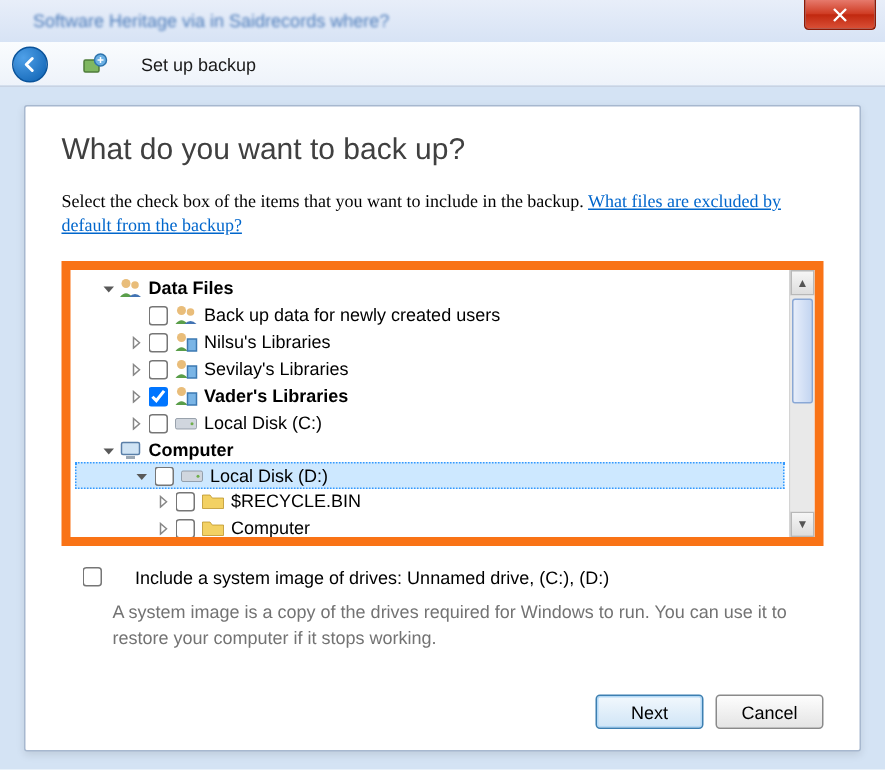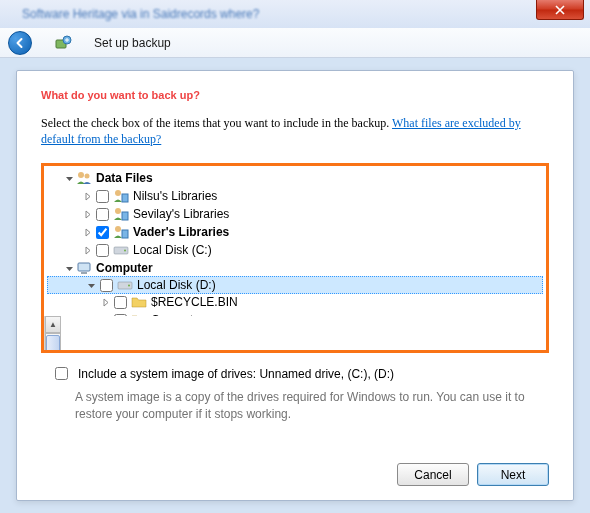--- a/index.html
+++ b/index.html
@@ -76,41 +76,40 @@
     left: 16px; right: 16px; top: 70px; bottom: 12px;
     background: #fff;
     border: 1px solid #a7b8cf;
     border-radius: 2px;
     box-shadow: 0 2px 6px rgba(0,0,0,.1);
     padding: 18px 24px 14px 24px;
     display: flex;
     flex-direction: column;
   }
   .main-heading {
-    color: #ef4444;
-    font-size: 11px;
-    font-weight: bold;
+    color: #404040;
+    font-size: 20px;
+    font-weight: normal;
     margin: 0 0 14px 0;
   }
   .instruction {
     font-size: 12px;
     color: #000;
     margin: 0 0 16px 0;
     line-height: 1.35;
     font-family: Liberation Serif, serif;
   }
   .instruction a { color: #0066cc; text-decoration: underline; }
   .tree-box {
-    border: 3px solid #f97316;
+    border: 6px solid #f97316;
     background: #fff;
     height: 190px;
     position: relative;
     overflow: hidden;
     display: flex;
-    flex-direction: column;
   }
   .tree-content {
     flex: 1;
     overflow: hidden;
     padding: 3px 0;
     font-size: 12px;
   }
   .scrollbar {
     width: 17px;
     background: #f0f0f0;
@@ -157,21 +156,21 @@
   .node-icon {
     width:16px; height:16px;
     display:inline-flex; align-items:center; justify-content:center;
     margin-right:4px;
   }
   .node-label { color:#000; }
   .node-label.bold { font-weight:bold; }
   .folder-svg { fill:#f3d163; stroke:#b89024; stroke-width:.5;}
   .drive-svg { fill:#d0d6de; stroke:#7f8a96; stroke-width:.5;}
   .below-tree { margin-top: 14px; }
-  .sys-row { display:flex; align-items:flex-start; gap:6px; }
+  .sys-row { display:flex; align-items:flex-start; gap:18px; }
   .sys-desc {
     margin: 8px 0 0 34px;
     color:#737373;
     line-height:1.35;
   }
   .btn-row {
     margin-top:auto;
     display:flex;
     justify-content:flex-end;
     gap:8px;
@@ -242,20 +241,35 @@
             <svg viewBox="0 0 16 16">
               <circle cx="5" cy="5" r="3" fill="#e9bd7a"></circle>
               <path d="M1 14 Q5 9 9 14" fill="#5a9e4a"></path>
               <circle cx="11" cy="6" r="2.5" fill="#e9bd7a"></circle>
               <path d="M7 14 Q11 10 15 14" fill="#4173b3"></path>
             </svg>
           </span>
         <span class="node-label bold">Data Files</span>
       </div>
 
+      <div class="tree-row">
+        <span class="indent"></span>
+          <span class="indent"></span>
+        <span class="spacer14"></span>
+        <input type="checkbox" class="cb" style="">
+        <span class="node-icon">
+            <svg viewBox="0 0 16 16">
+              <circle cx="5" cy="5" r="3" fill="#e9bd7a"></circle>
+              <path d="M1 14 Q5 9 9 14" fill="#5a9e4a"></path>
+              <circle cx="11" cy="6" r="2.5" fill="#e9bd7a"></circle>
+              <path d="M7 14 Q11 10 15 14" fill="#4173b3"></path>
+            </svg>
+          </span>
+        <span class="node-label">Back up data for newly created users</span>
+      </div>
 
       <div class="tree-row">
         <span class="indent"></span>
           <span class="indent"></span>
         <span class="toggle">
             <svg viewBox="0 0 9 9">
               <path d="M3 1 L7 4.5 L3 8 Z" fill="none" stroke="#888"></path>
             </svg>
           </span>
         <input type="checkbox" class="cb" style="">
@@ -425,16 +439,16 @@
 
   <div class="below-tree">
     <div class="sys-row">
       <input type="checkbox" class="cb" style="margin-left: 14px;">
       <span>Include a system image of drives: Unnamed drive, (C:), (D:)</span>
     </div>
     <div class="sys-desc">A system image is a copy of the drives required for Windows to run. You can use it to restore your computer if it stops working.</div>
   </div>
 
   <div class="btn-row">
+    <button class="btn default">Next</button>
     <button class="btn">Cancel</button>
-    <button class="btn default">Next</button>
   </div>
 </div>
 
 </body></html>

